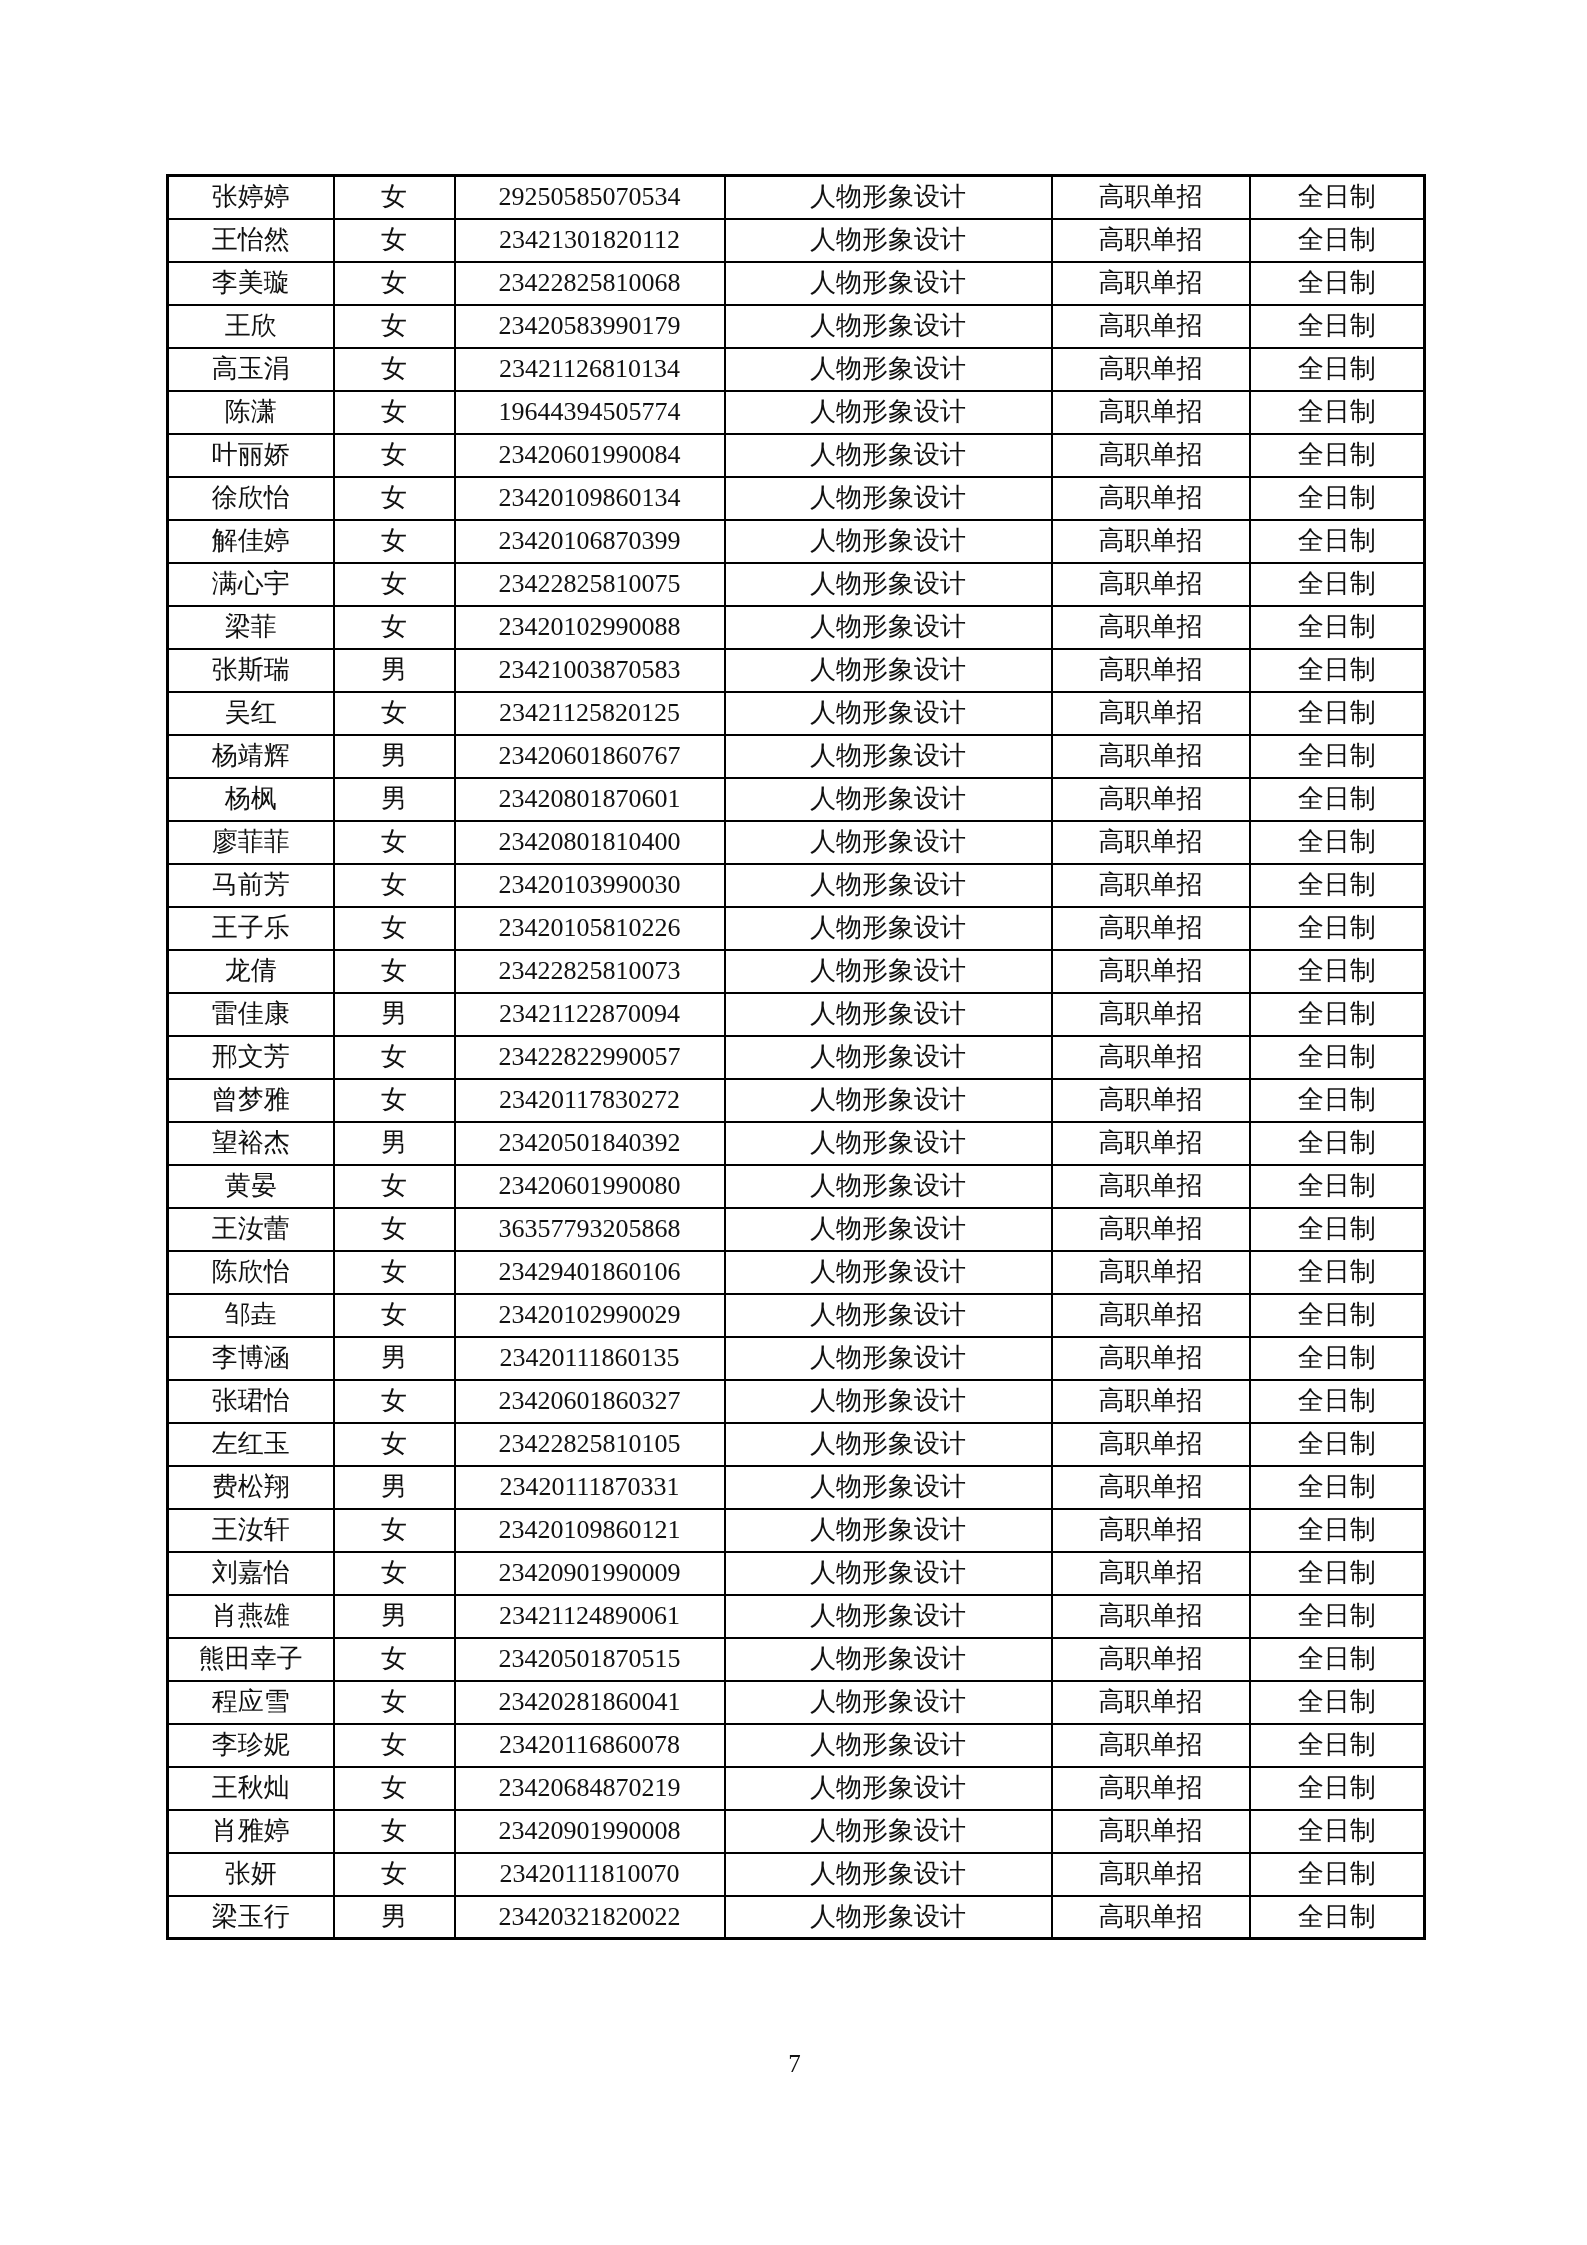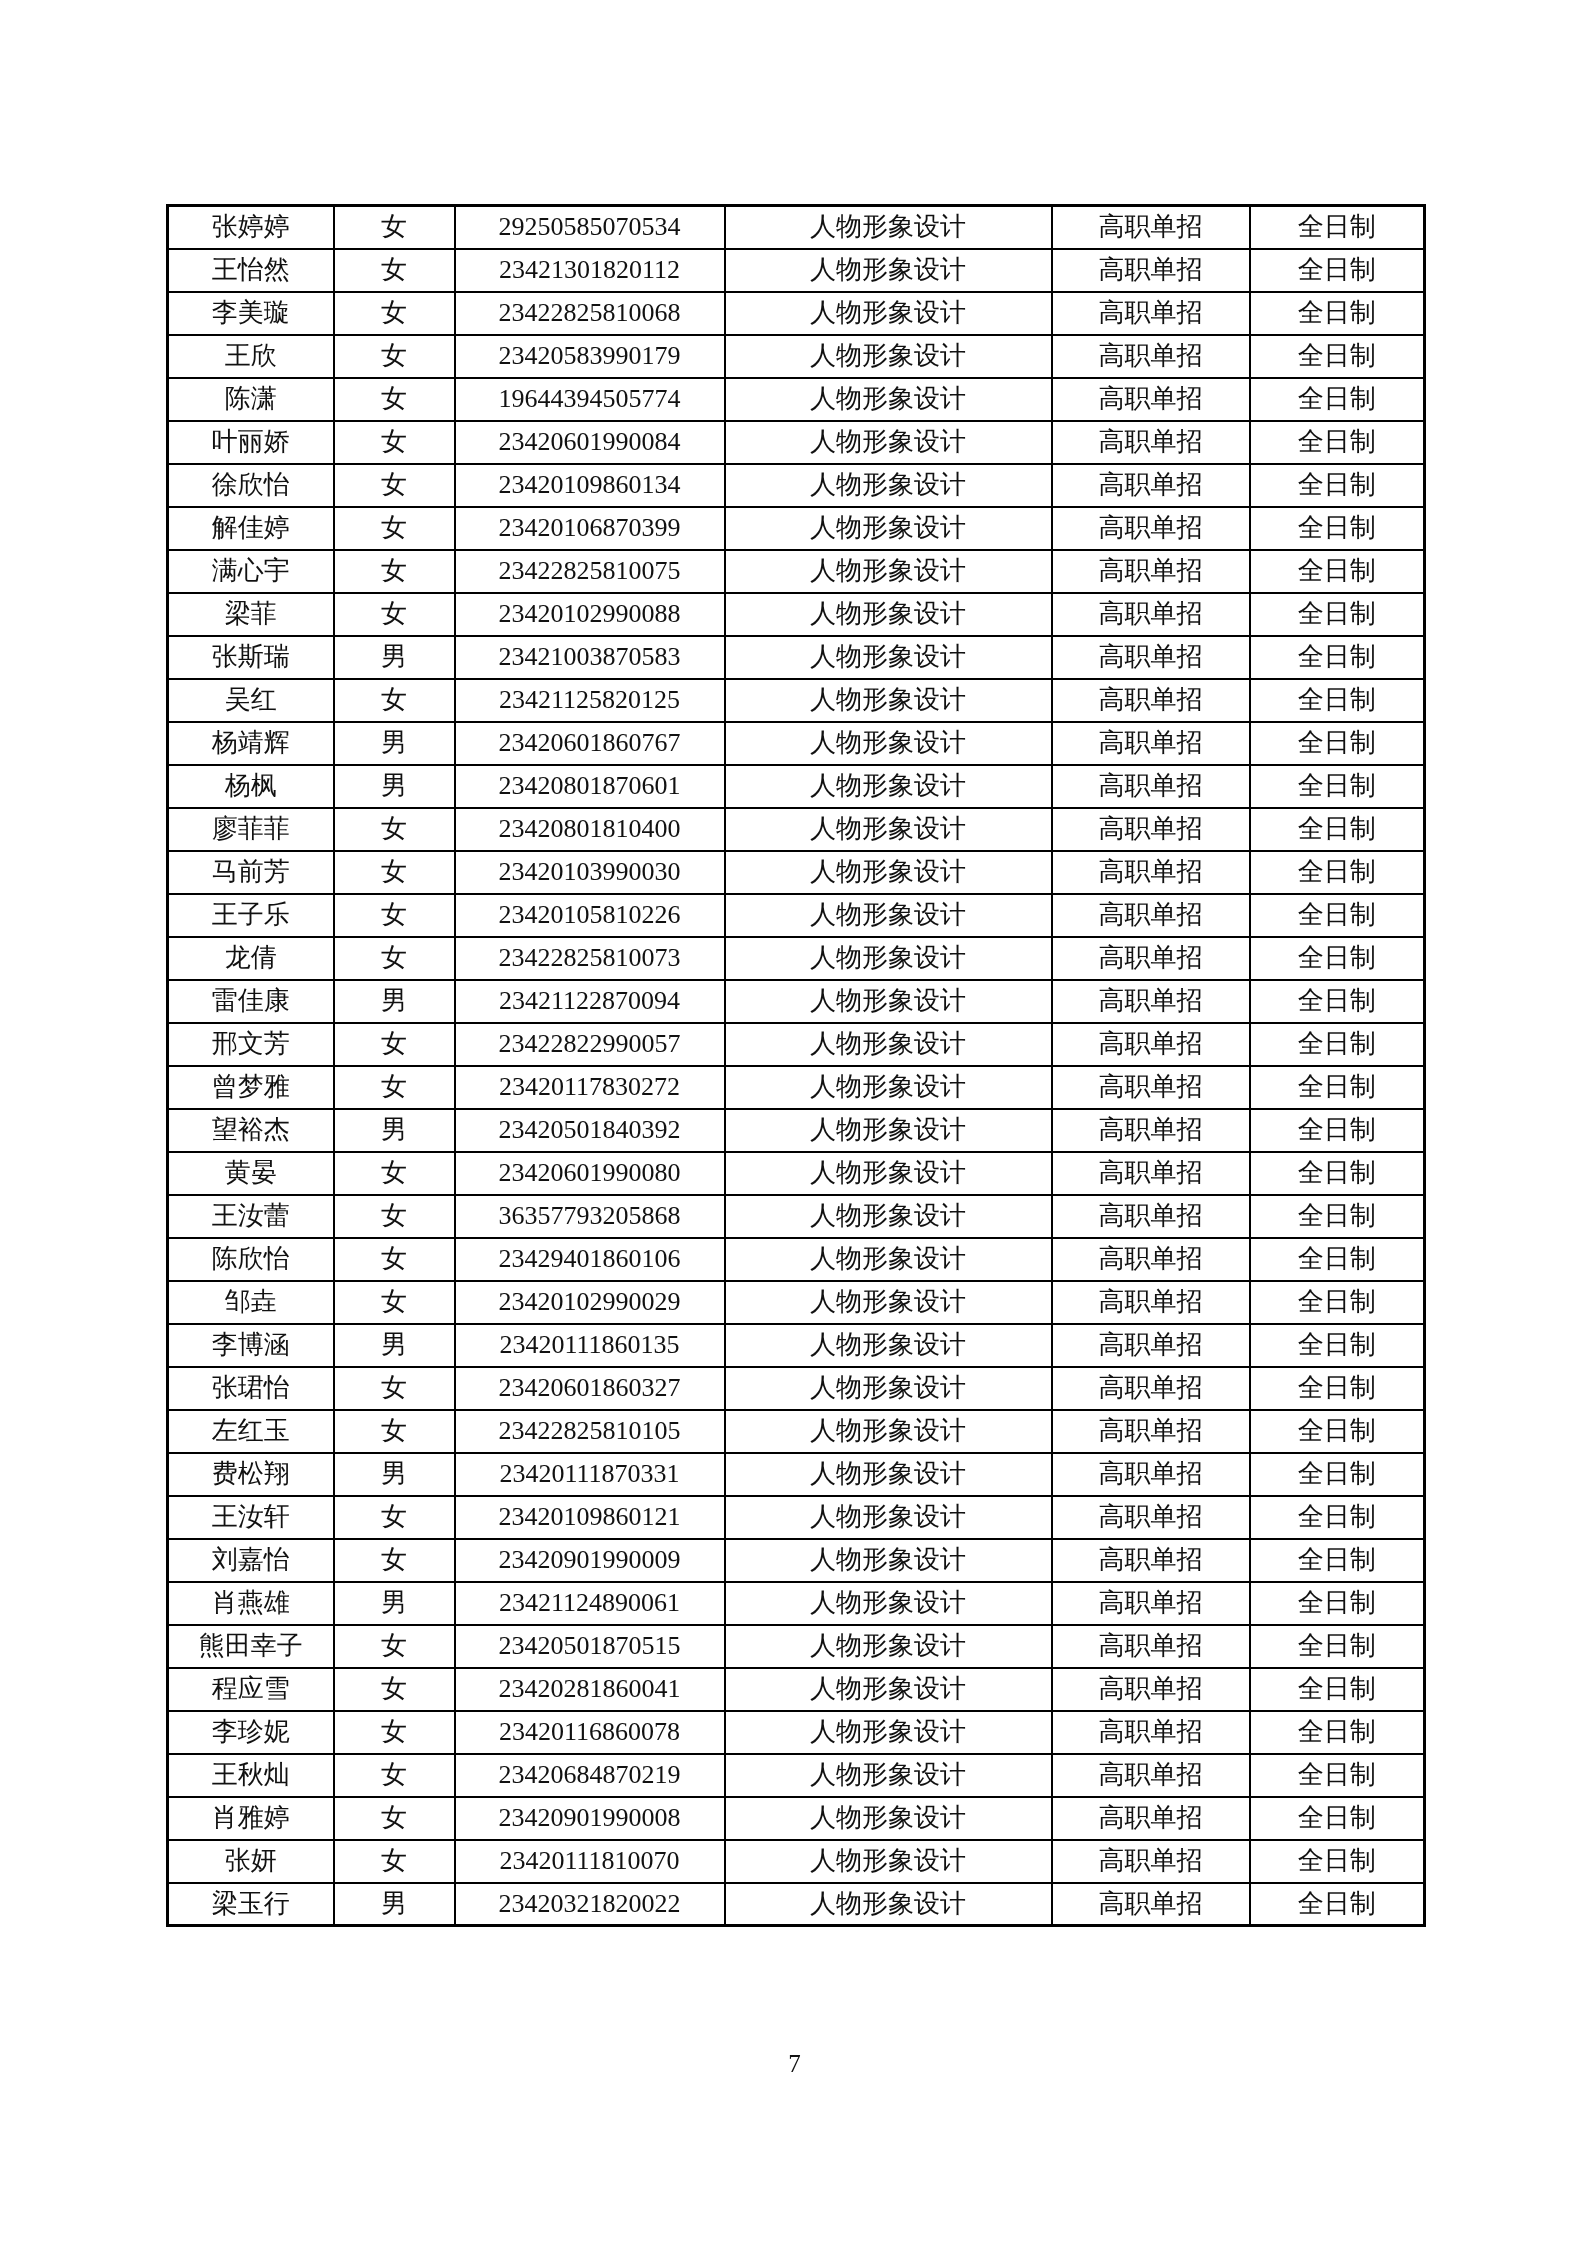--- a/index.html
+++ b/index.html
@@ -10,21 +10,21 @@
   body {
     width: 1587px;
     height: 2245px;
     position: relative;
     font-family: "Liberation Serif", "DejaVu Serif", serif;
     color: #111111;
   }
   table.roster {
     position: absolute;
     left: 166px;
-    top: 204px;
+    top: 174px;
     width: 1257px;
     border-collapse: collapse;
     table-layout: fixed;
     border: 3px solid #000000;
   }
   table.roster tr {
     height: 43px;
   }
   table.roster td {
     border: 2px solid #000000;
@@ -86,20 +86,28 @@
         </tr>
         <tr>
           <td>王欣</td>
           <td>女</td>
           <td>23420583990179</td>
           <td>人物形象设计</td>
           <td>高职单招</td>
           <td>全日制</td>
         </tr>
         <tr>
+          <td>高玉涓</td>
+          <td>女</td>
+          <td>23421126810134</td>
+          <td>人物形象设计</td>
+          <td>高职单招</td>
+          <td>全日制</td>
+        </tr>
+        <tr>
           <td>陈潇</td>
           <td>女</td>
           <td>19644394505774</td>
           <td>人物形象设计</td>
           <td>高职单招</td>
           <td>全日制</td>
         </tr>
         <tr>
           <td>叶丽娇</td>
           <td>女</td>

